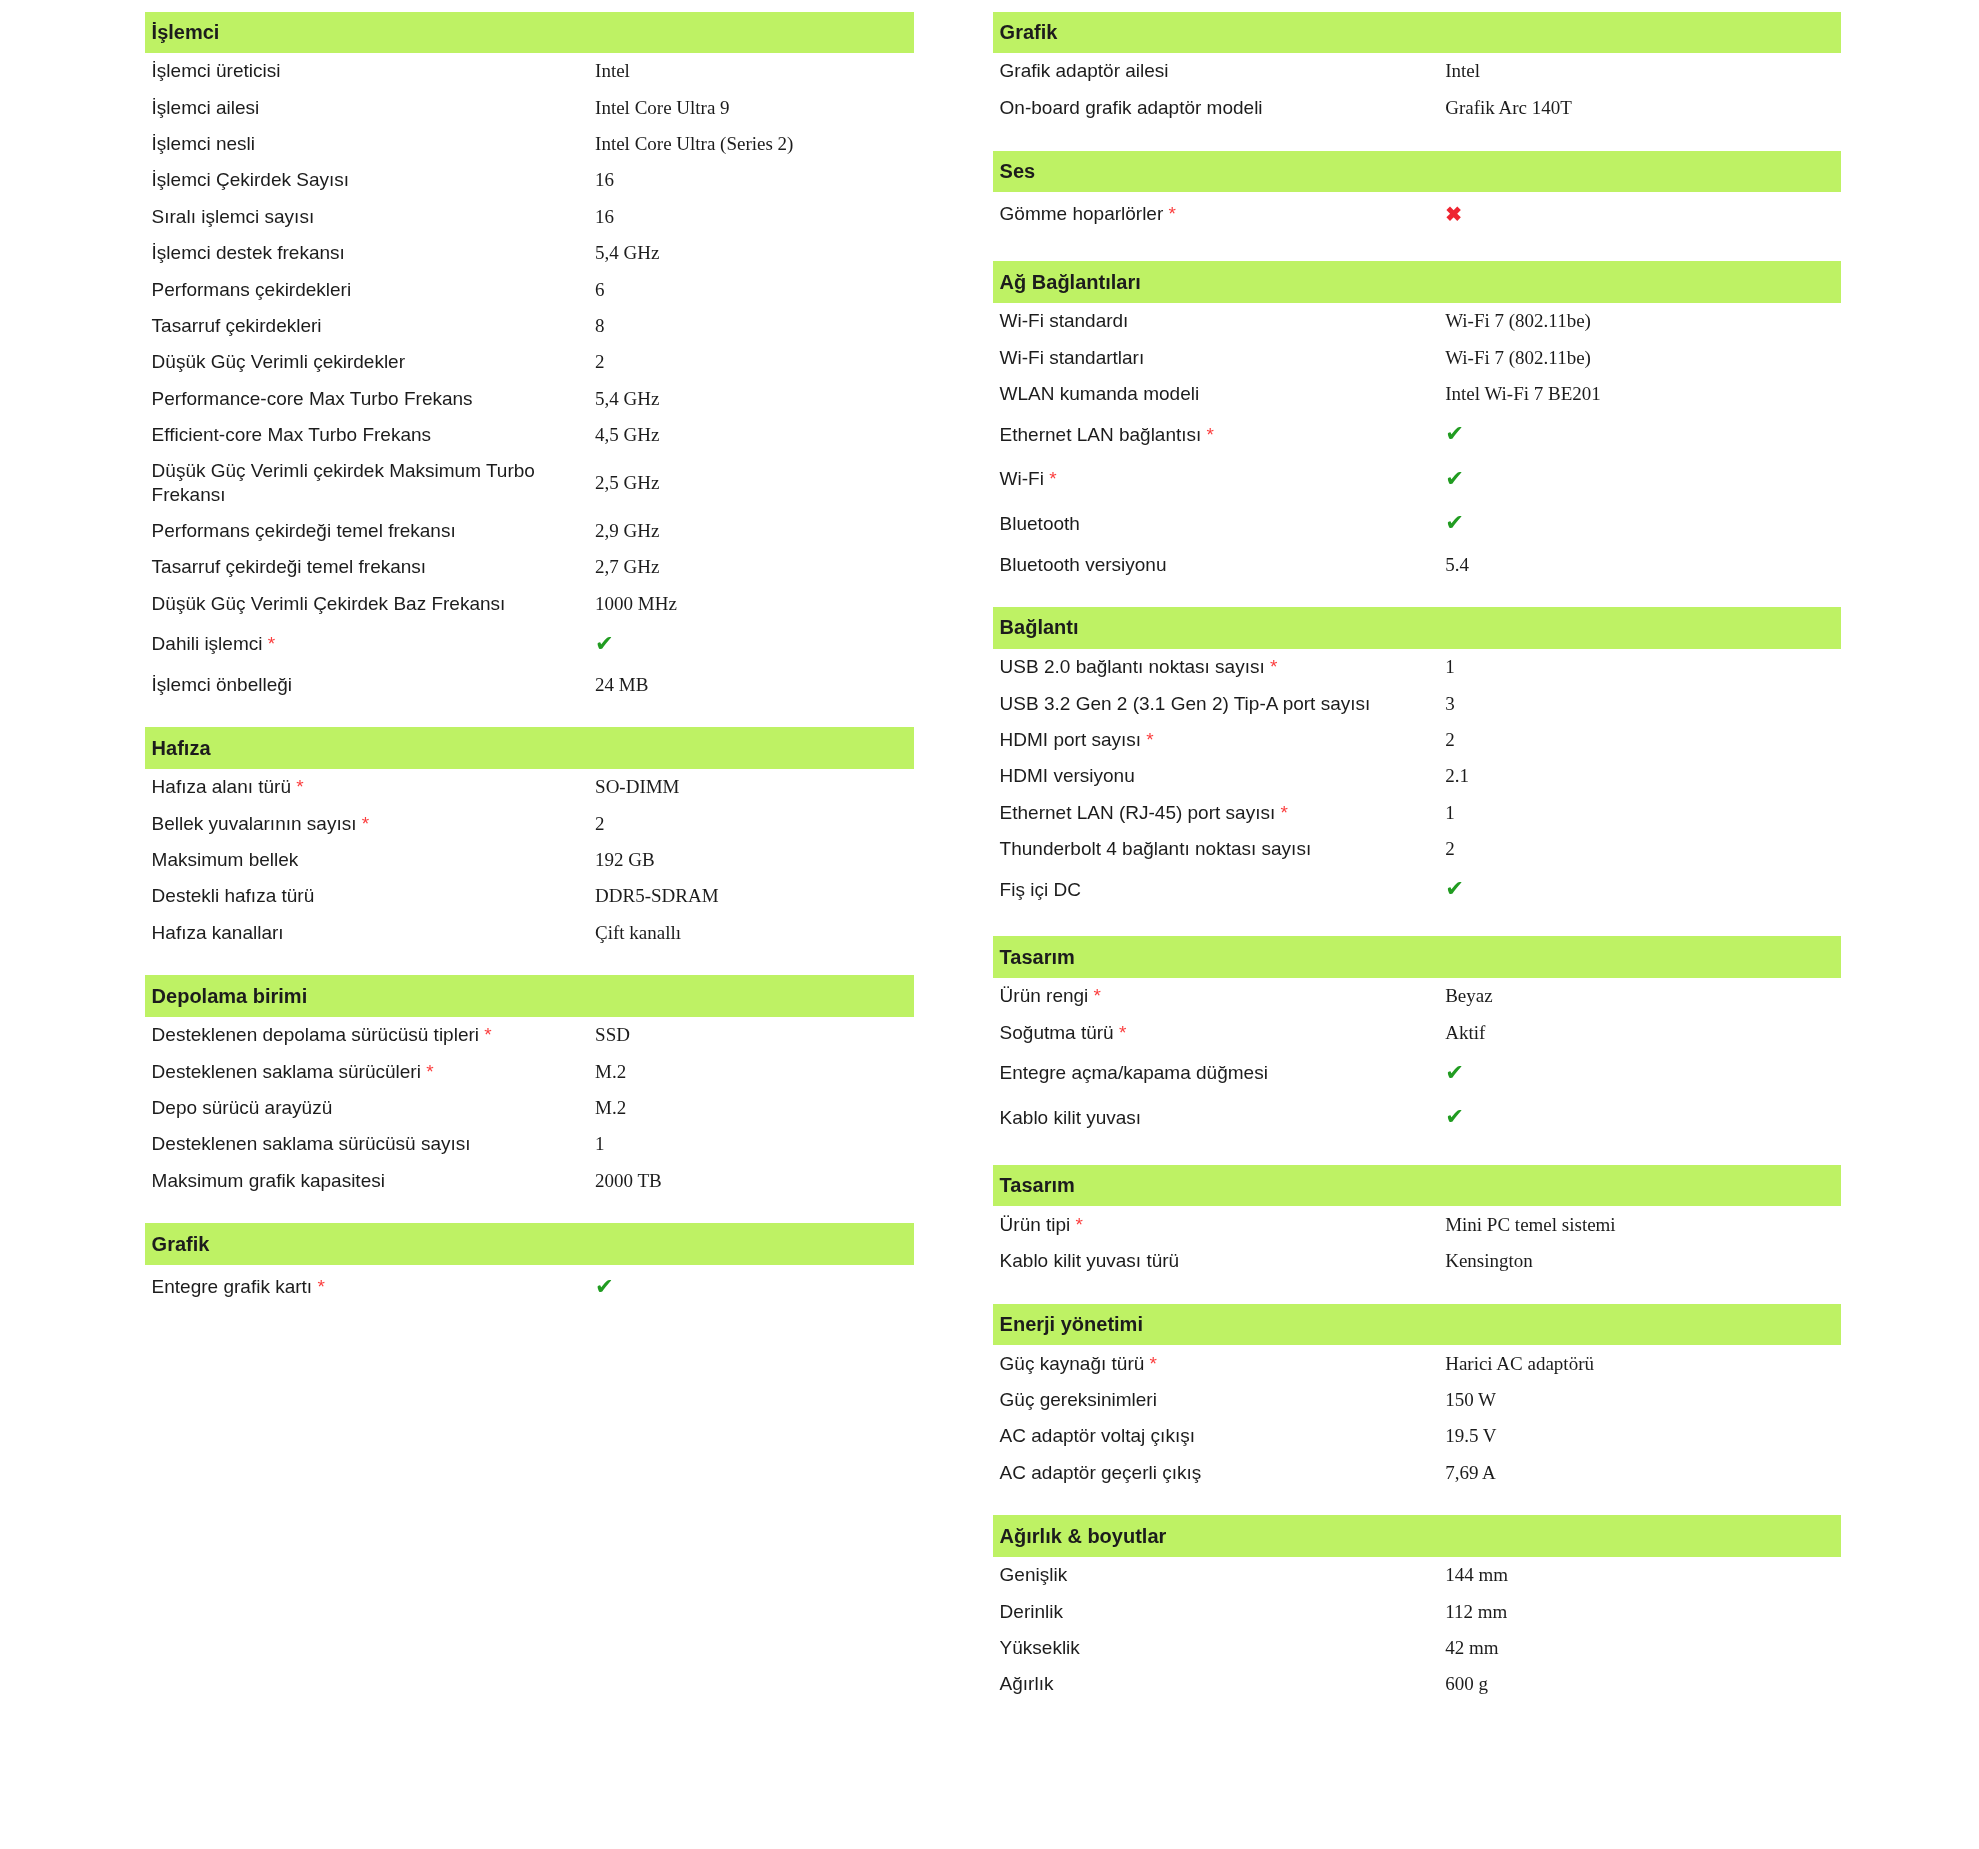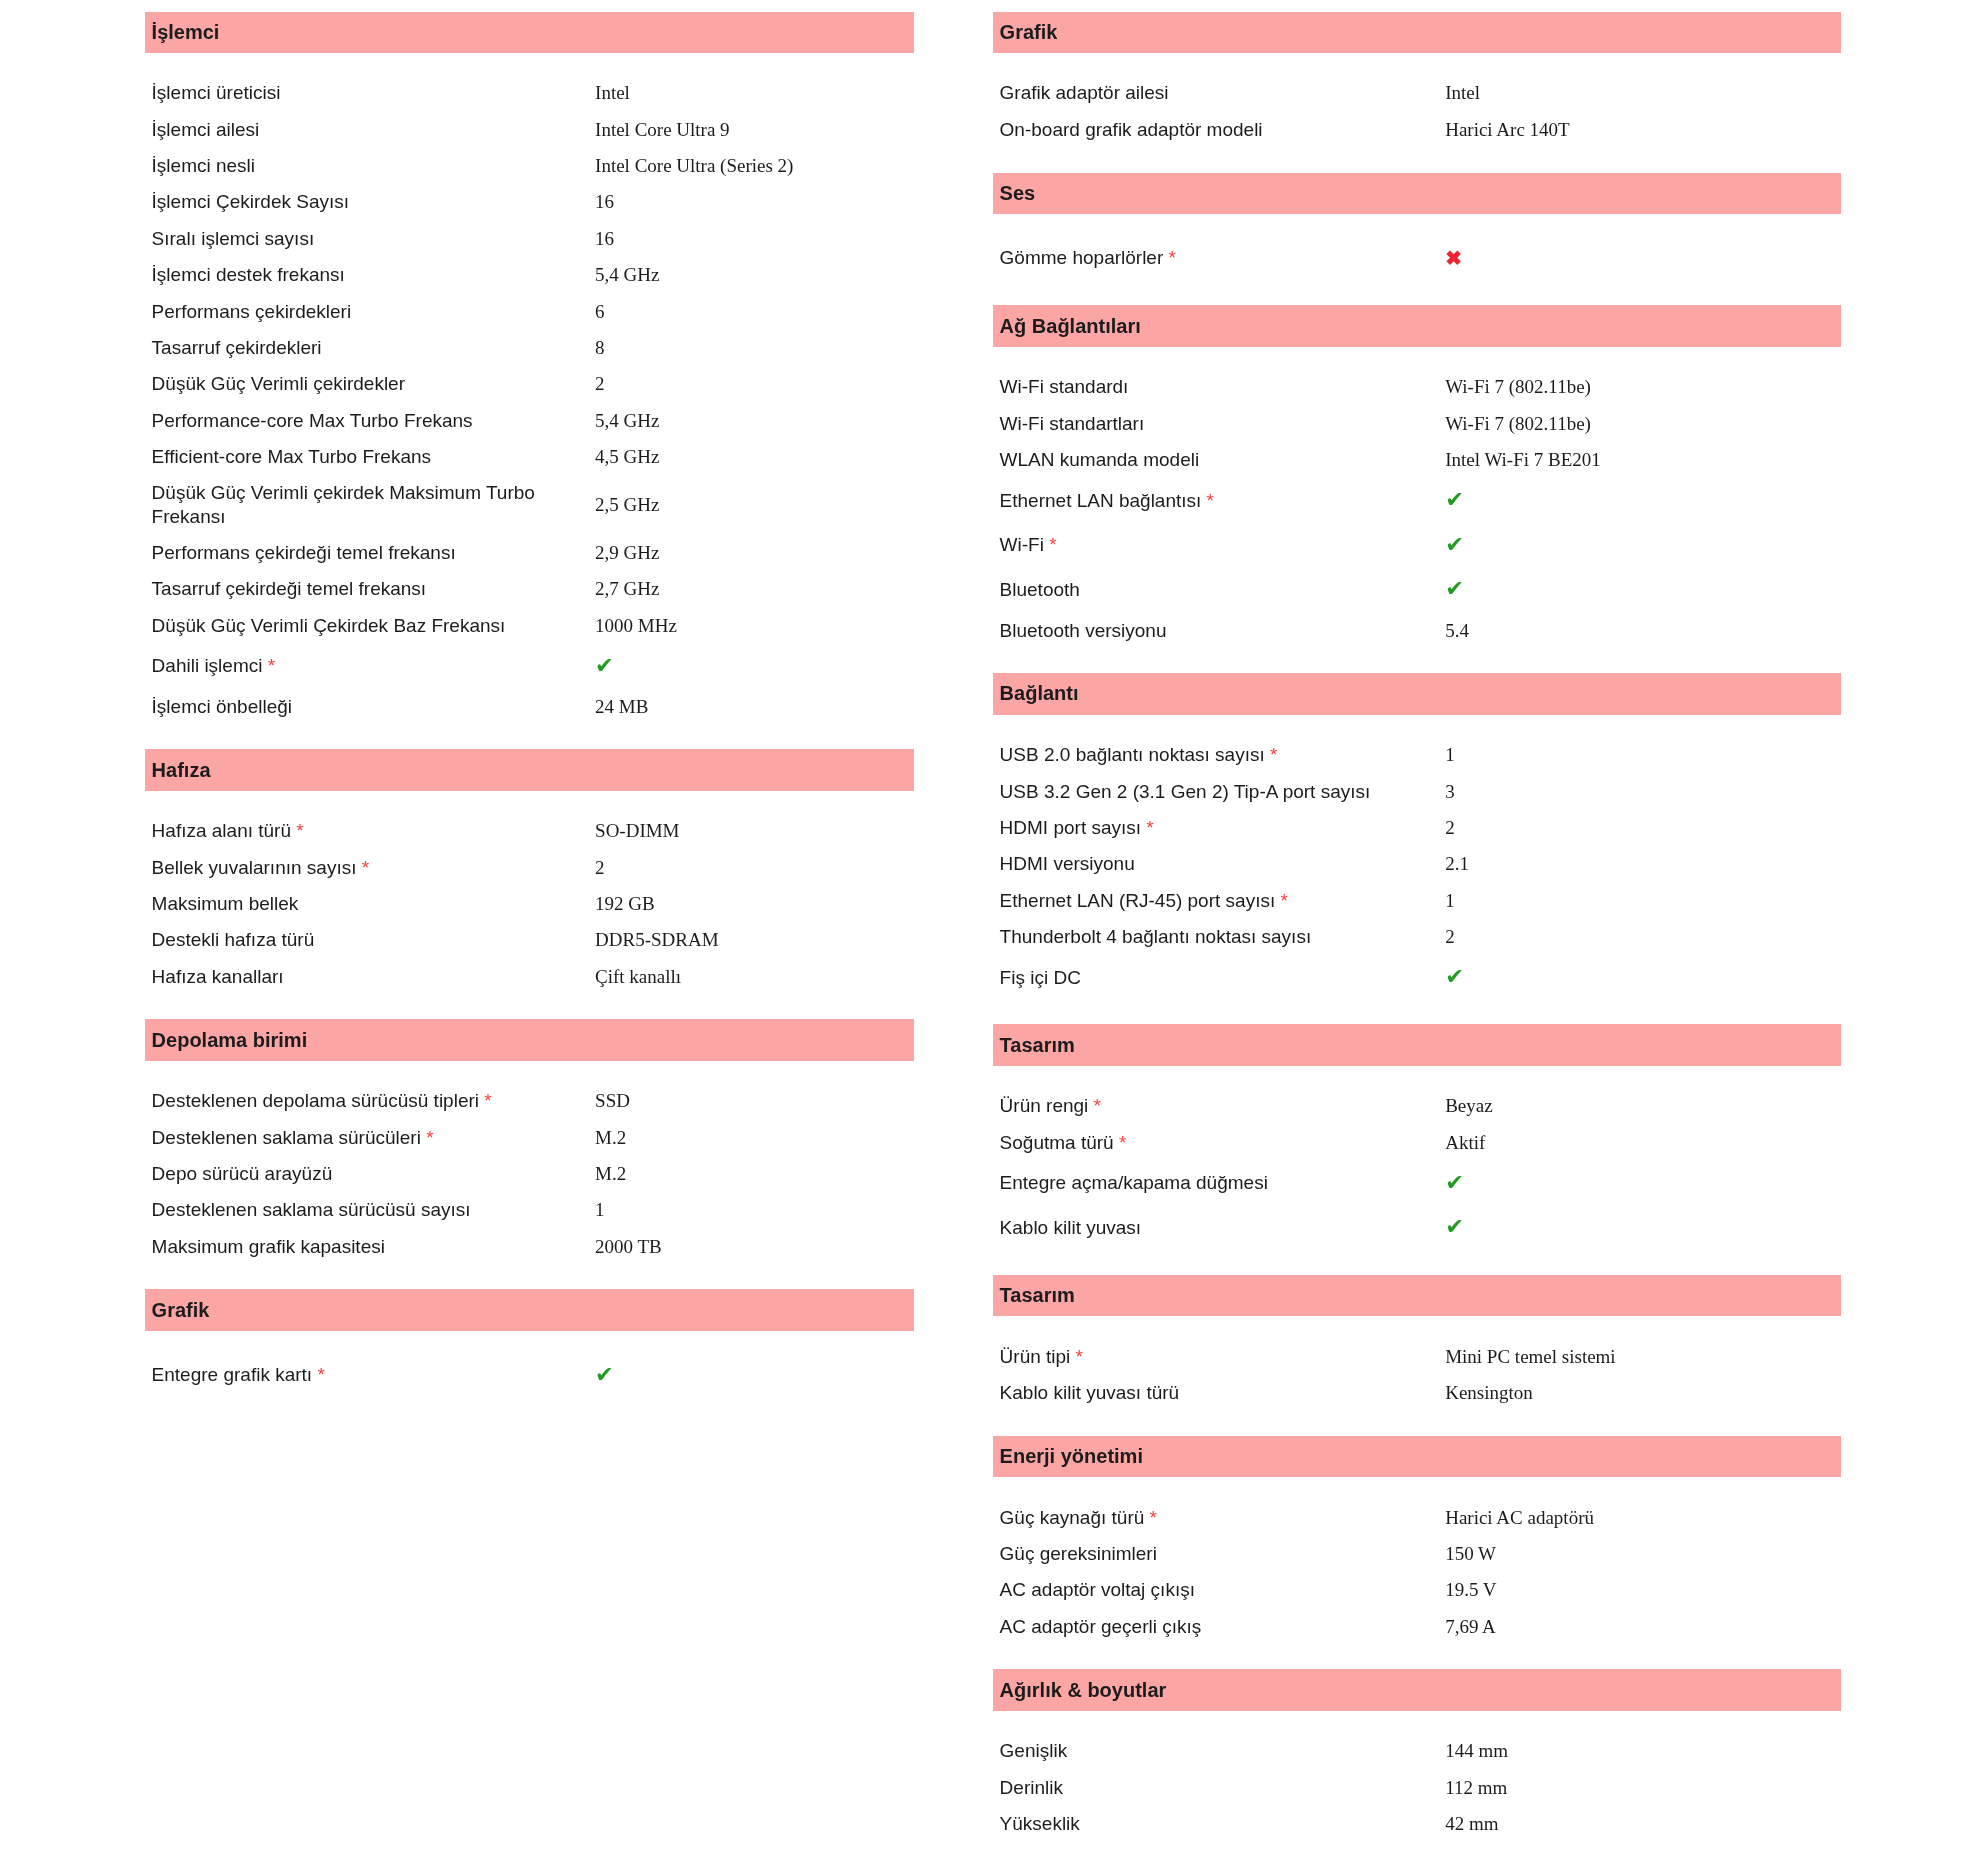--- a/index.html
+++ b/index.html
@@ -11,26 +11,26 @@
     font-family: "Liberation Sans", sans-serif;
     color: #1c1c1c;
     overflow: hidden;
     position: relative;
   }
   .col { position: absolute; top: 11.6px; }
   .col-left  { left: 145px;  width: 769px;  --labelw: 55.5%; }
   .col-right { left: 993px; width: 848px; --labelw: 50.5%; }
 
   .sec-h {
-    background: #fca5a5;
+    background: #bef264;
     font-size: 20px;
     font-weight: 700;
     padding: 9.1px 6.6px;
     margin-top: 25px;
-    margin-bottom: 22px;
+    margin-bottom: 0;
   }
   .sec:first-child .sec-h { margin-top: 0; }
 
   .row {
     display: flex;
     align-items: center;
     padding: 6.6px 6.6px;
     font-size: 19px;
     line-height: 1.22;
     gap: 24px;
@@ -175,21 +175,21 @@
   </div>
 <div class="col col-right">
     <section class="sec">
       <div class="sec-h">Grafik</div>
       <div class="row">
         <div class="lab">Grafik adaptör ailesi</div>
         <div class="val">Intel</div>
       </div>
       <div class="row">
         <div class="lab">On-board grafik adaptör modeli</div>
-        <div class="val">Harici Arc 140T</div>
+        <div class="val">Grafik Arc 140T</div>
       </div>
     </section>
     <section class="sec">
       <div class="sec-h">Ses</div>
       <div class="row mark">
         <div class="lab">Gömme hoparlörler<span class="req"> *</span></div>
         <div class="val cross">✖</div>
       </div>
     </section>
     <section class="sec">

